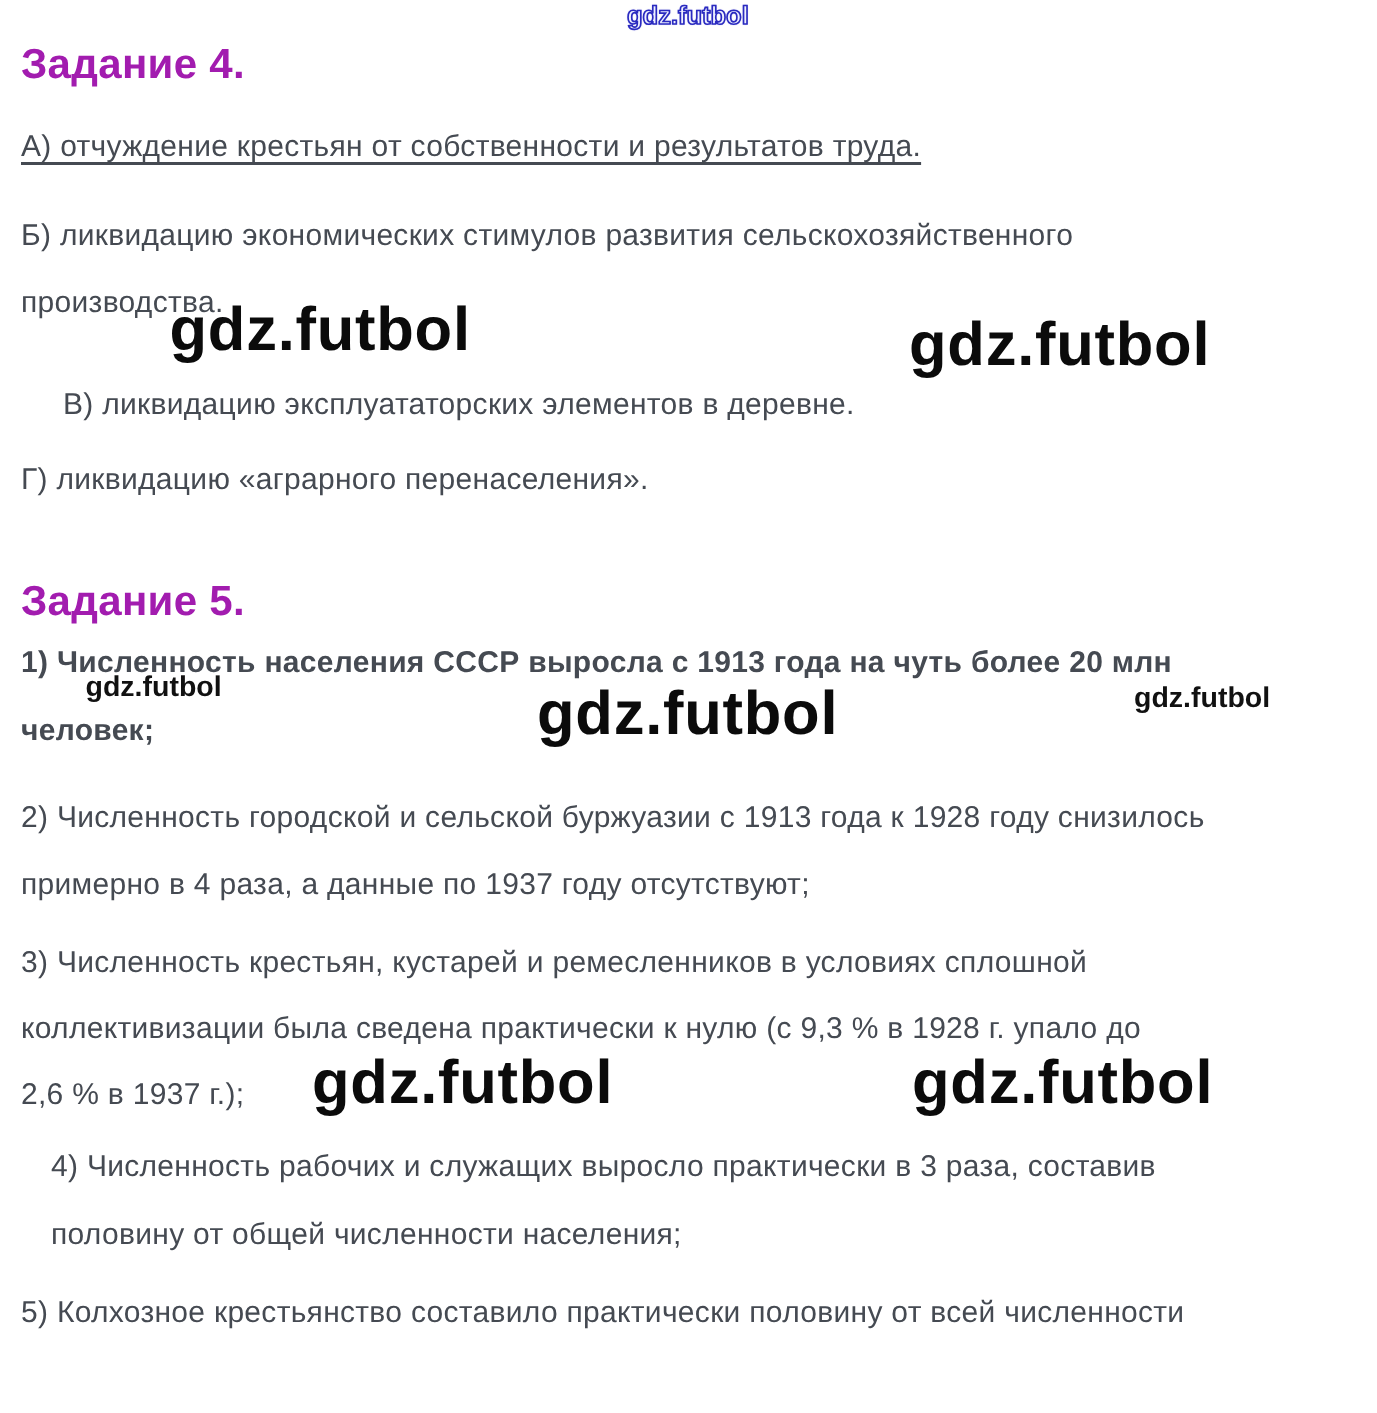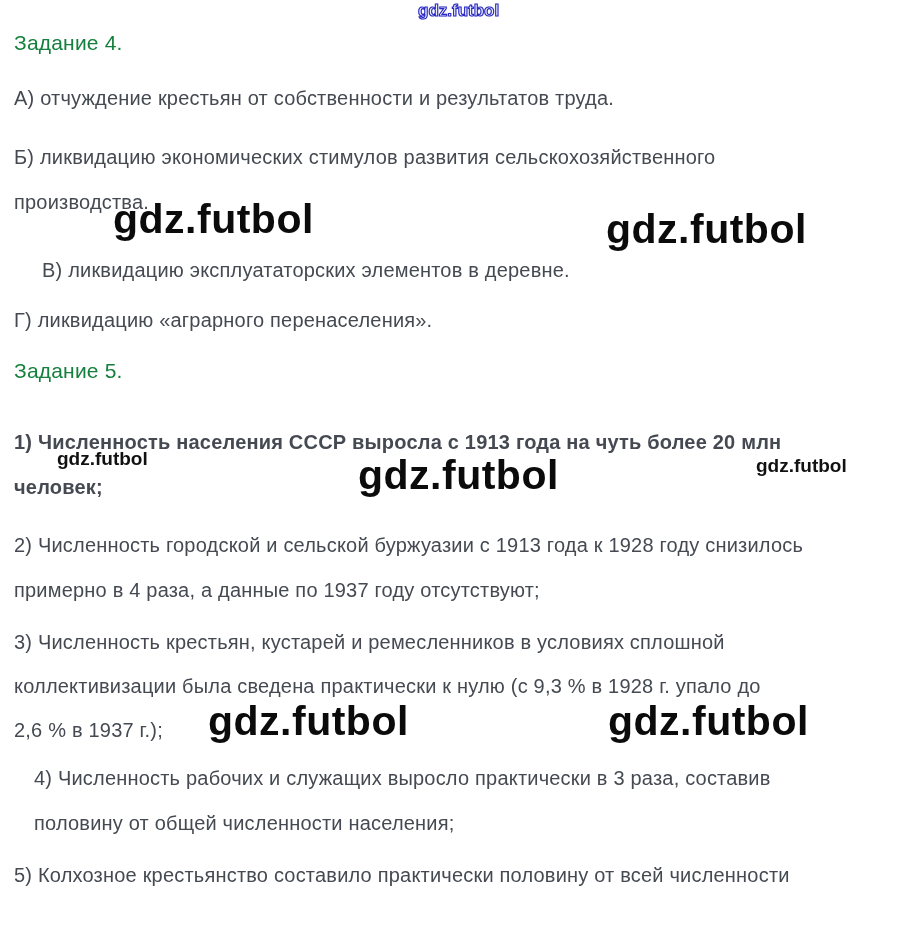--- a/index.html
+++ b/index.html
@@ -13,25 +13,26 @@
   .line{
     position:absolute;
     left:14px;
     color:#454a52;
     font-size:20px;
     line-height:45px;
     white-space:nowrap;
     letter-spacing:0.2px;
   }
   .heading{
-    color:#15803d;
-    font-weight:normal;
-    font-size:21px;
+    color:#a21caf;
+    font-weight:bold;
+    font-size:28px;
   }
   .underlined{
+    text-decoration:underline;
     text-underline-offset:4px;
     text-decoration-thickness:1.5px;
   }
   .wm{
     position:absolute;
     white-space:nowrap;
     font-family:"Liberation Sans","DejaVu Sans",sans-serif;
   }
   .wm-top{
     top:1px;left:418px;
@@ -57,21 +58,21 @@
   .wm-big-4{top:698px;left:208px;}
   .wm-big-5{top:698px;left:608px;}
   .wm-small-1{top:448px;left:57px;}
   .wm-small-2{top:455px;left:756px;}
 
   .t-task4-title{top:20px;}
   .t-answer-a{top:76px;}
   .t-answer-b{top:135px;}
   .t-answer-v{top:248px;margin-left:28px;}
   .t-answer-g{top:298px;}
-  .t-task5-title{top:348px;}
+  .t-task5-title{top:378px;}
   .t-item1{top:420px;font-weight:bold;}
   .t-item2{top:523px;}
   .t-item3{top:620px;line-height:44px;}
   .t-item4{top:756px;margin-left:20px;}
   .t-item5{top:853px;}
 </style>
 </head>
 <body>
 
 <div class="page">

